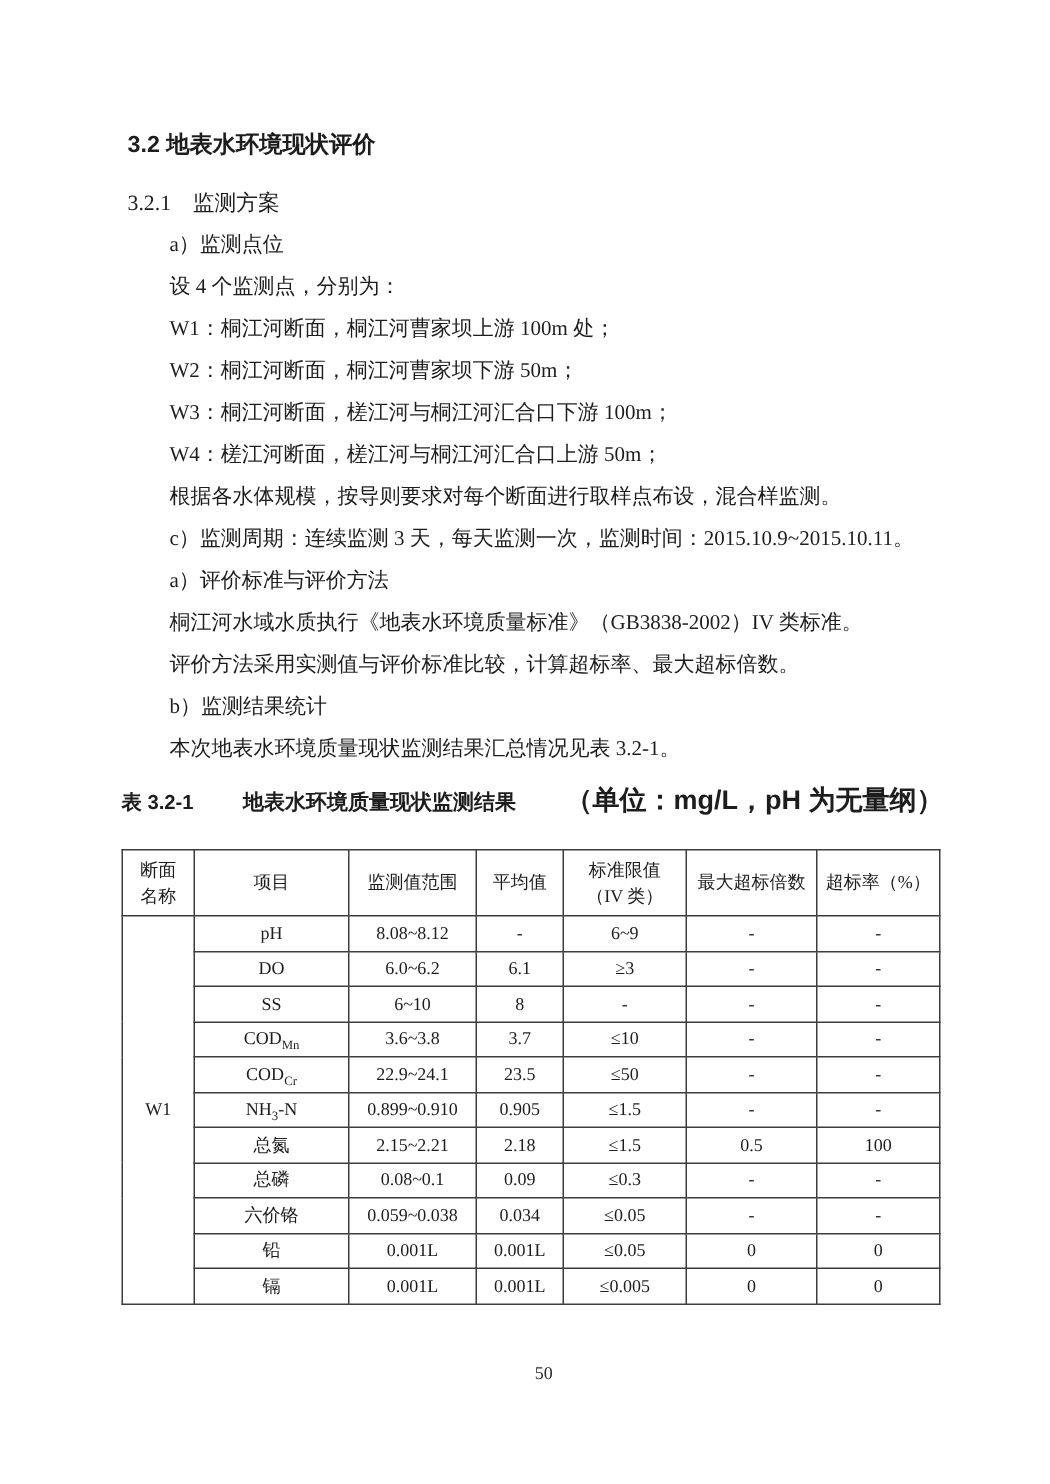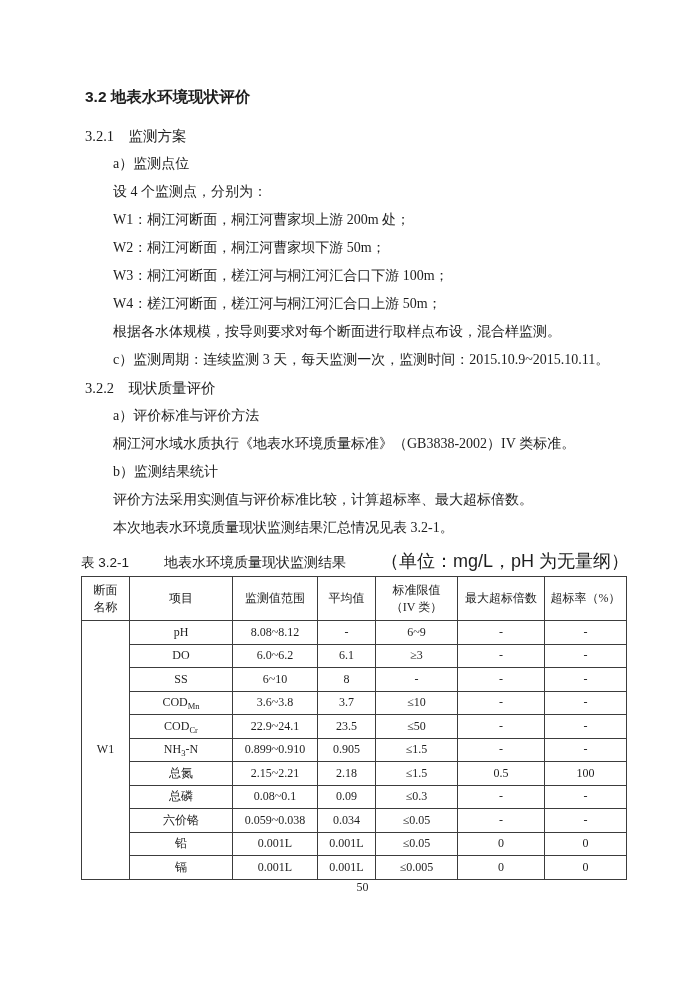--- a/index.html
+++ b/index.html
@@ -34,22 +34,22 @@
   }
   .ind { text-indent: 2em; }
   .just { text-align: justify; }
   sub { font-size: 8.5px; line-height: 0; }
 
   .tbl-cap {
     display: flex;
     justify-content: space-between;
     align-items: baseline;
     width: 548px;
-    margin: 7px 0 3px -4px;
-    font-weight: normal;
+    margin: 7px 0 21px -4px;
+    font-weight: bold;
     font-family: "Liberation Sans", "DejaVu Sans", sans-serif;
     gap: 28px;
   }
   .tbl-cap .cap-no    { font-size: 13.5px; }
   .tbl-cap .cap-title { font-size: 14px; flex: 1; text-align: center; }
   .tbl-cap .cap-unit  { font-size: 18px; }
 
   table.mon {
     border-collapse: collapse;
     table-layout: fixed;
@@ -68,45 +68,45 @@
     height: 41px;
     white-space: pre-line;
     line-height: 17px;
   }
   table.mon tbody td { height: 20.5px; }
   .section-cell { font-size: 12.5px; }
 
   .page-num {
     text-align: center;
     font-size: 12px;
+    margin-top: 38px;
     color: #2a2a2a;
   }
 </style>
 </head>
 <body>
 
 <div class="content">
 
   <h1 class="h1">3.2 地表水环境现状评价</h1>
   <h2 class="h2">3.2.1　监测方案</h2>
 
   <p class="line ind">a）监测点位</p>
   <p class="line ind">设 4 个监测点，分别为：</p>
-  <p class="line ind">W1：桐江河断面，桐江河曹家坝上游 200m 处；</p>
+  <p class="line ind">W1：桐江河断面，桐江河曹家坝上游 100m 处；</p>
   <p class="line ind">W2：桐江河断面，桐江河曹家坝下游 50m；</p>
   <p class="line ind">W3：桐江河断面，槎江河与桐江河汇合口下游 100m；</p>
   <p class="line ind">W4：槎江河断面，槎江河与桐江河汇合口上游 50m；</p>
   <p class="line ind">根据各水体规模，按导则要求对每个断面进行取样点布设，混合样监测。</p>
   <p class="line ind">c）监测周期：连续监测 3 天，每天监测一次，监测时间：2015.10.9~2015.10.11。</p>
 
-  <h2 class="h2">3.2.2　现状质量评价</h2>
   <p class="line ind">a）评价标准与评价方法</p>
   <p class="line ind">桐江河水域水质执行《地表水环境质量标准》（GB3838-2002）IV 类标准。</p>
+  <p class="line ind">评价方法采用实测值与评价标准比较，计算超标率、最大超标倍数。</p>
   <p class="line ind">b）监测结果统计</p>
-  <p class="line ind">评价方法采用实测值与评价标准比较，计算超标率、最大超标倍数。</p>
   <p class="line ind">本次地表水环境质量现状监测结果汇总情况见表 3.2-1。</p>
 
   <div class="tbl-cap">
     <span class="cap-no">表 3.2-1</span>
     <span class="cap-title">地表水环境质量现状监测结果</span>
     <span class="cap-unit">（单位：mg/L，pH 为无量纲）</span>
   </div>
 
   <table class="mon">
     <colgroup>

